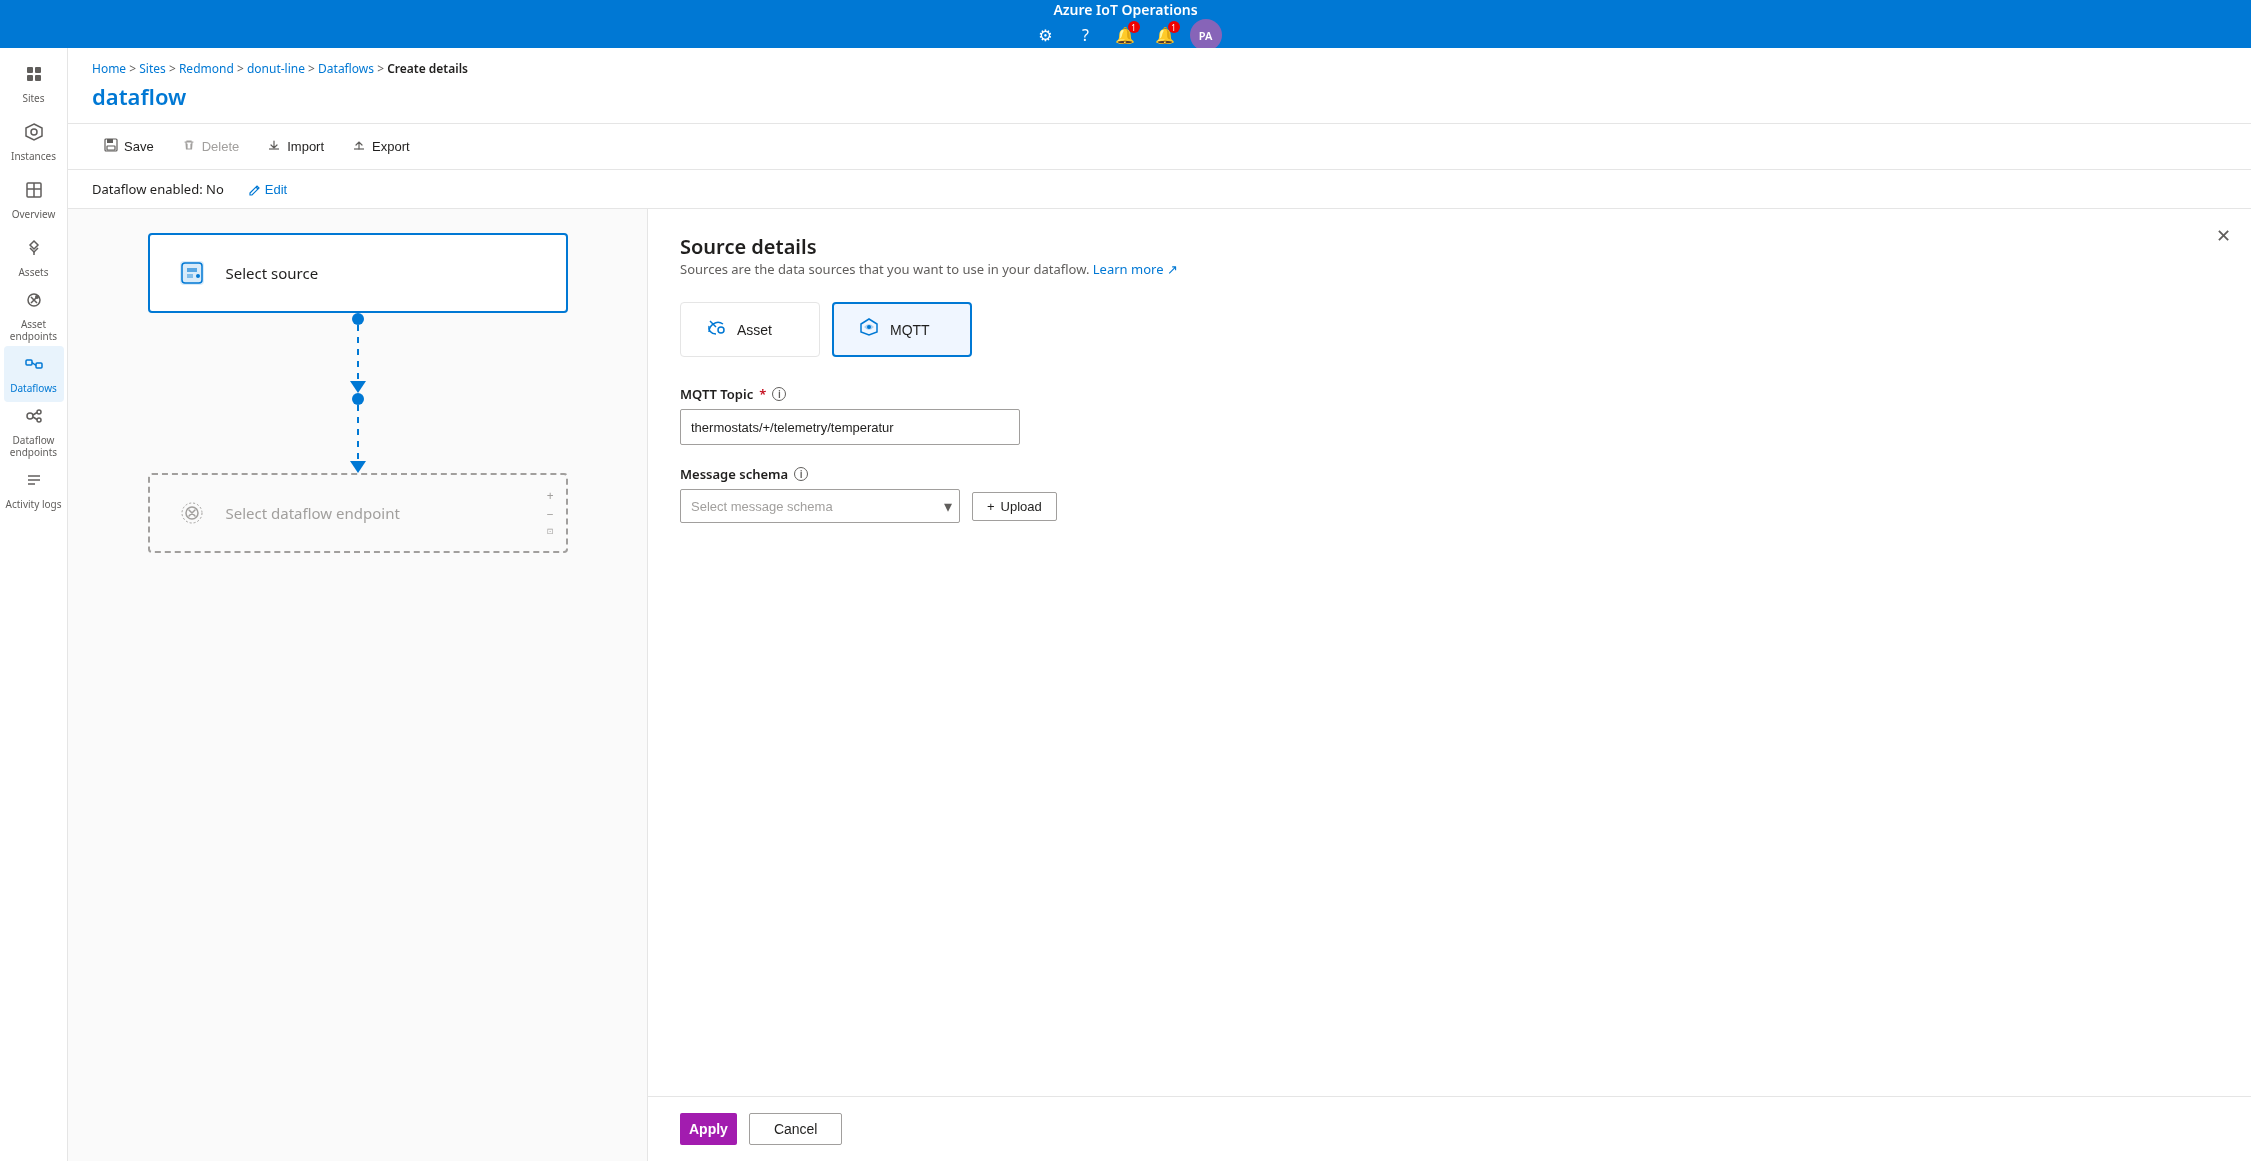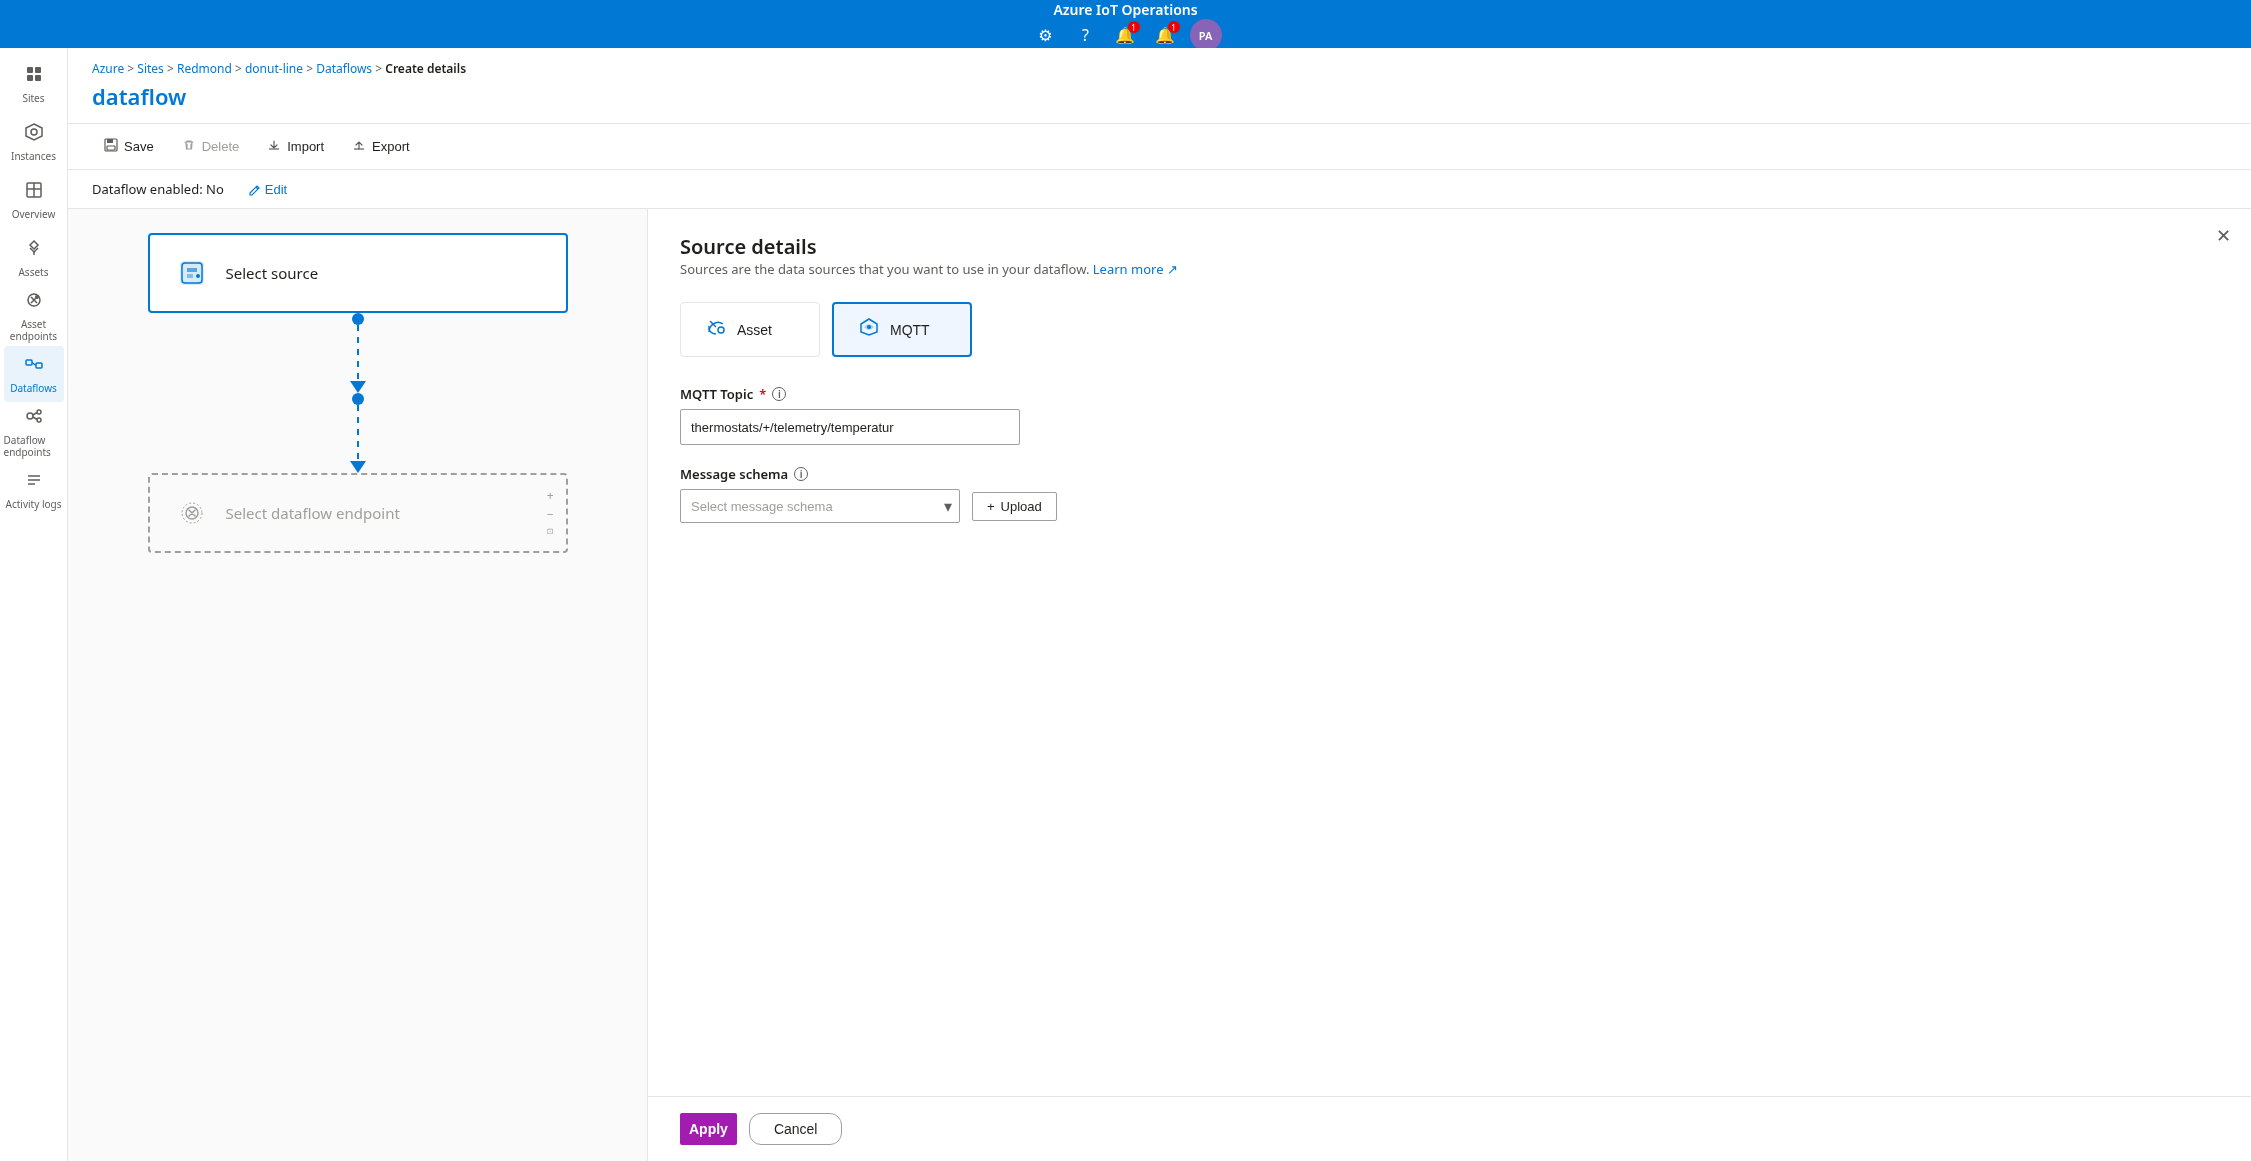--- a/index.html
+++ b/index.html
@@ -414,21 +414,21 @@
       border-radius: 2px;
       cursor: pointer;
       font-size: 14px;
       font-weight: 600;
     }
     .btn-secondary {
       padding: 0 24px;
       background: white;
       color: #201f1e;
       border: 1px solid #a19f9d;
-      border-radius: 12px;
+      border-radius: 2px;
       cursor: pointer;
       font-size: 14px;
     }
 
     
     .transform-icon { color: #a19f9d; font-size: 20px; }
   </style>
 </head>
 <body>
 
@@ -515,38 +515,38 @@
     <div class="sidebar-item">
       <div class="icon-wrap">
         <svg width="18" height="18" viewBox="0 0 18 18" fill="none">
           <circle cx="5" cy="9" r="3" stroke="#605e5c" stroke-width="1.5" fill="none"></circle>
           <circle cx="14" cy="5" r="2" stroke="#605e5c" stroke-width="1.5" fill="none"></circle>
           <circle cx="14" cy="13" r="2" stroke="#605e5c" stroke-width="1.5" fill="none"></circle>
           <line x1="8" y1="8" x2="12" y2="5.5" stroke="#605e5c" stroke-width="1.5"></line>
           <line x1="8" y1="10" x2="12" y2="12.5" stroke="#605e5c" stroke-width="1.5"></line>
         </svg>
       </div>
-      <span class="label" style="text-align:left">Dataflow endpoints</span>
+      <span class="label" style="text-align:center">Dataflow endpoints</span>
     </div>
     <div class="sidebar-item">
       <div class="icon-wrap">
         <svg width="18" height="18" viewBox="0 0 18 18" fill="none">
           <line x1="3" y1="5" x2="15" y2="5" stroke="#605e5c" stroke-width="1.5"></line>
           <line x1="3" y1="9" x2="15" y2="9" stroke="#605e5c" stroke-width="1.5"></line>
           <line x1="3" y1="13" x2="10" y2="13" stroke="#605e5c" stroke-width="1.5"></line>
         </svg>
       </div>
       <span class="label" style="text-align:center">Activity logs</span>
     </div>
   </div>
 
   <div class="content-area">
 
     <div class="breadcrumb">
-      <a>Azure</a> &gt;
+      <a>Home</a> &gt;
       <a>Sites</a> &gt;
       <a>Redmond</a> &gt;
       <a>donut-line</a> &gt;
       <a>Dataflows</a> &gt;
       <span class="current">Create details</span>
     </div>
 
     <div class="page-title">dataflow</div>
 
     <div class="toolbar">

